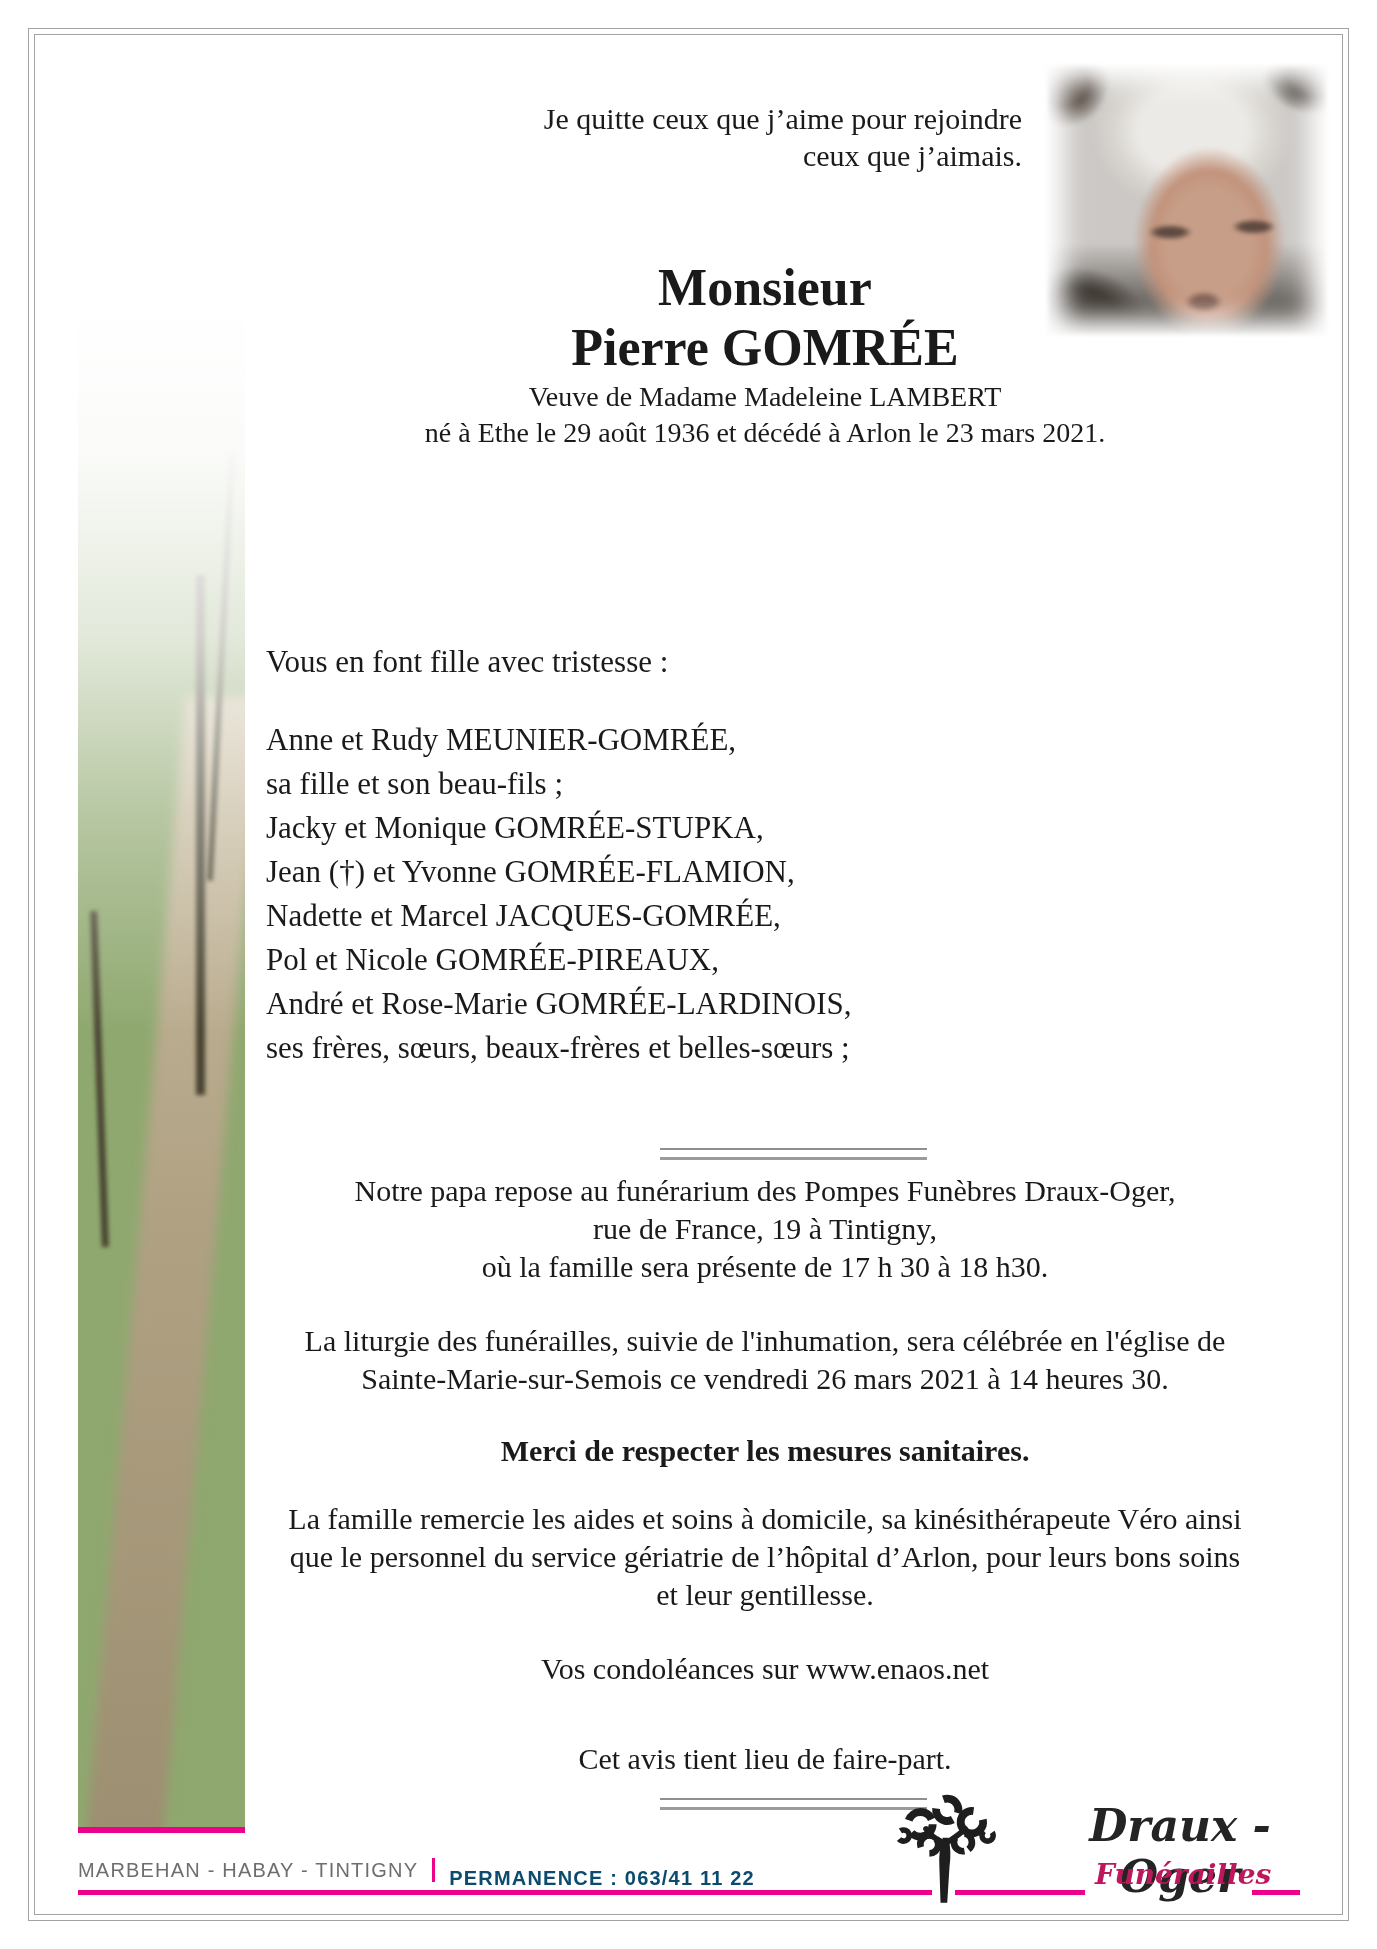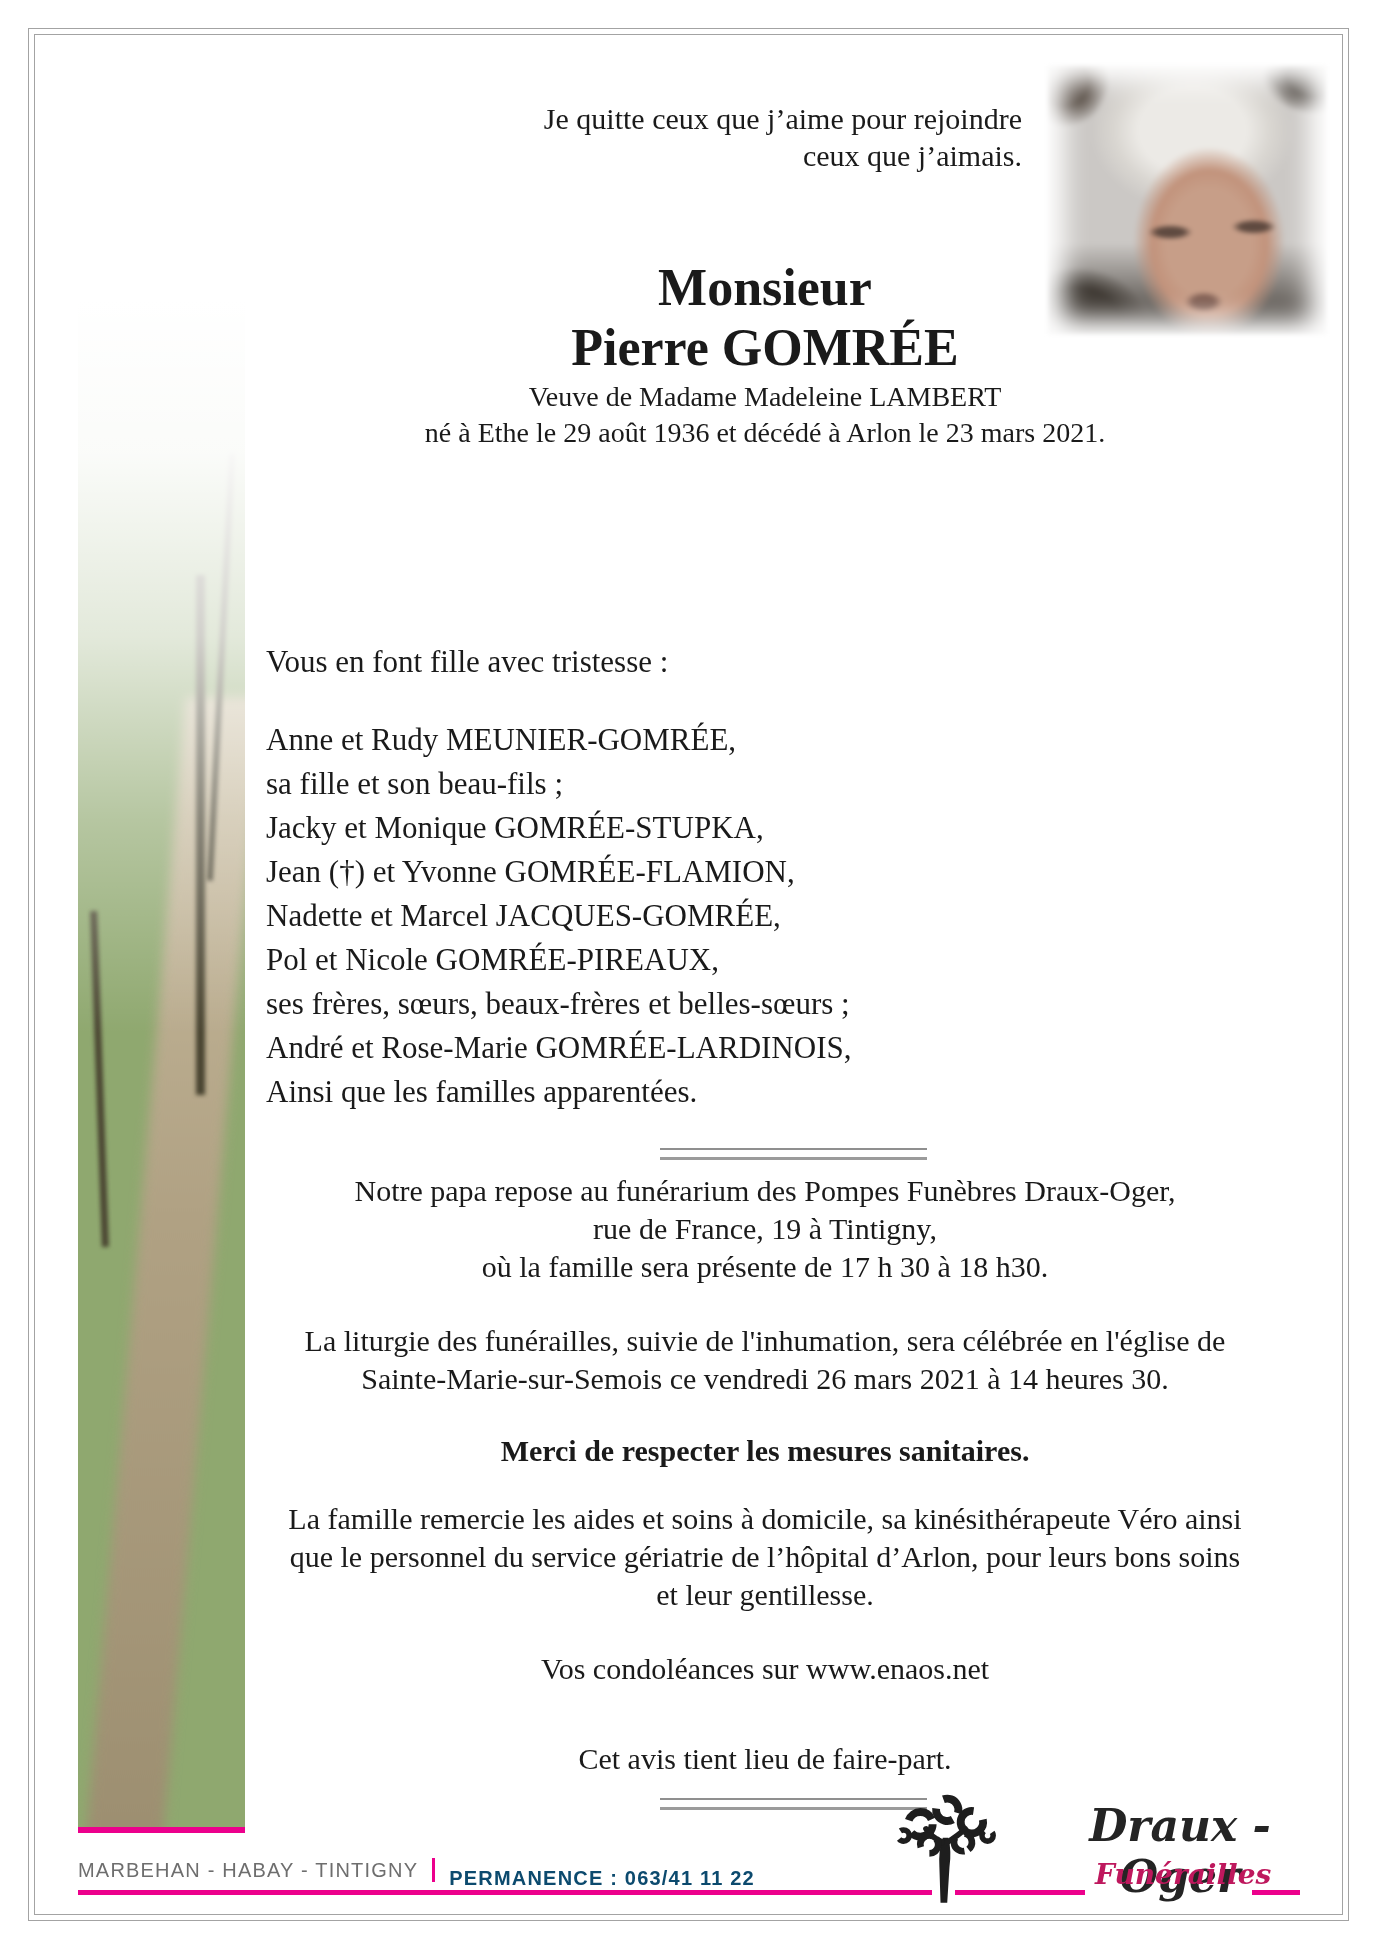--- a/index.html
+++ b/index.html
@@ -133,23 +133,22 @@
 
   <div class="intro">Vous en font fille avec tristesse :</div>
 
   <div class="names">
     <div class="row">Anne et Rudy MEUNIER-GOMRÉE,</div>
     <div class="row right">sa fille et son beau-fils ;</div>
     <div class="row">Jacky et Monique GOMRÉE-STUPKA,</div>
     <div class="row">Jean (†) et Yvonne GOMRÉE-FLAMION,</div>
     <div class="row">Nadette et Marcel JACQUES-GOMRÉE,</div>
     <div class="row">Pol et Nicole GOMRÉE-PIREAUX,</div>
+    <div class="row">André et Rose-Marie GOMRÉE-LARDINOIS,</div>
     <div class="row right">ses frères, sœurs, beaux-frères et belles-sœurs ;</div>
-    <div class="row">André et Rose-Marie GOMRÉE-LARDINOIS,</div>
-    <div class="row">Ainsi que les familles apparentées.</div>
   </div>
 
   <div class="divider div1"></div>
 
   <div class="centerblock cb1">
     <div>Notre papa repose au funérarium des Pompes Funèbres Draux-Oger,</div>
     <div>rue de France, 19 à Tintigny,</div>
     <div>où la famille sera présente de 17 h 30 à 18 h30.</div>
   </div>
 

